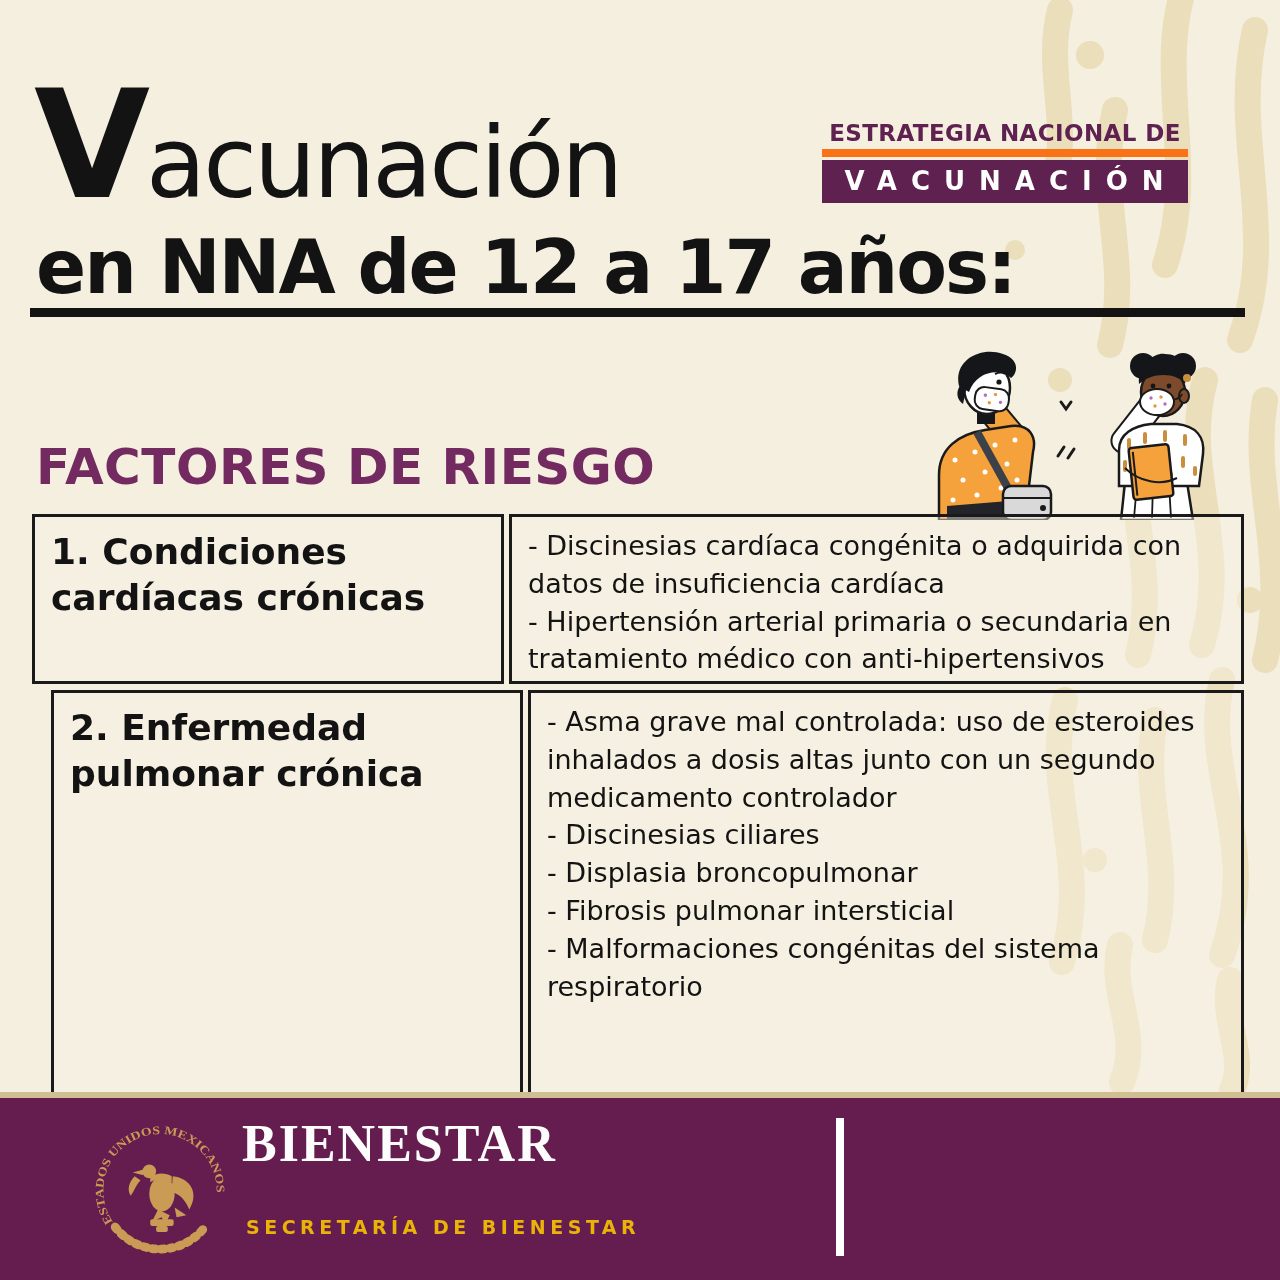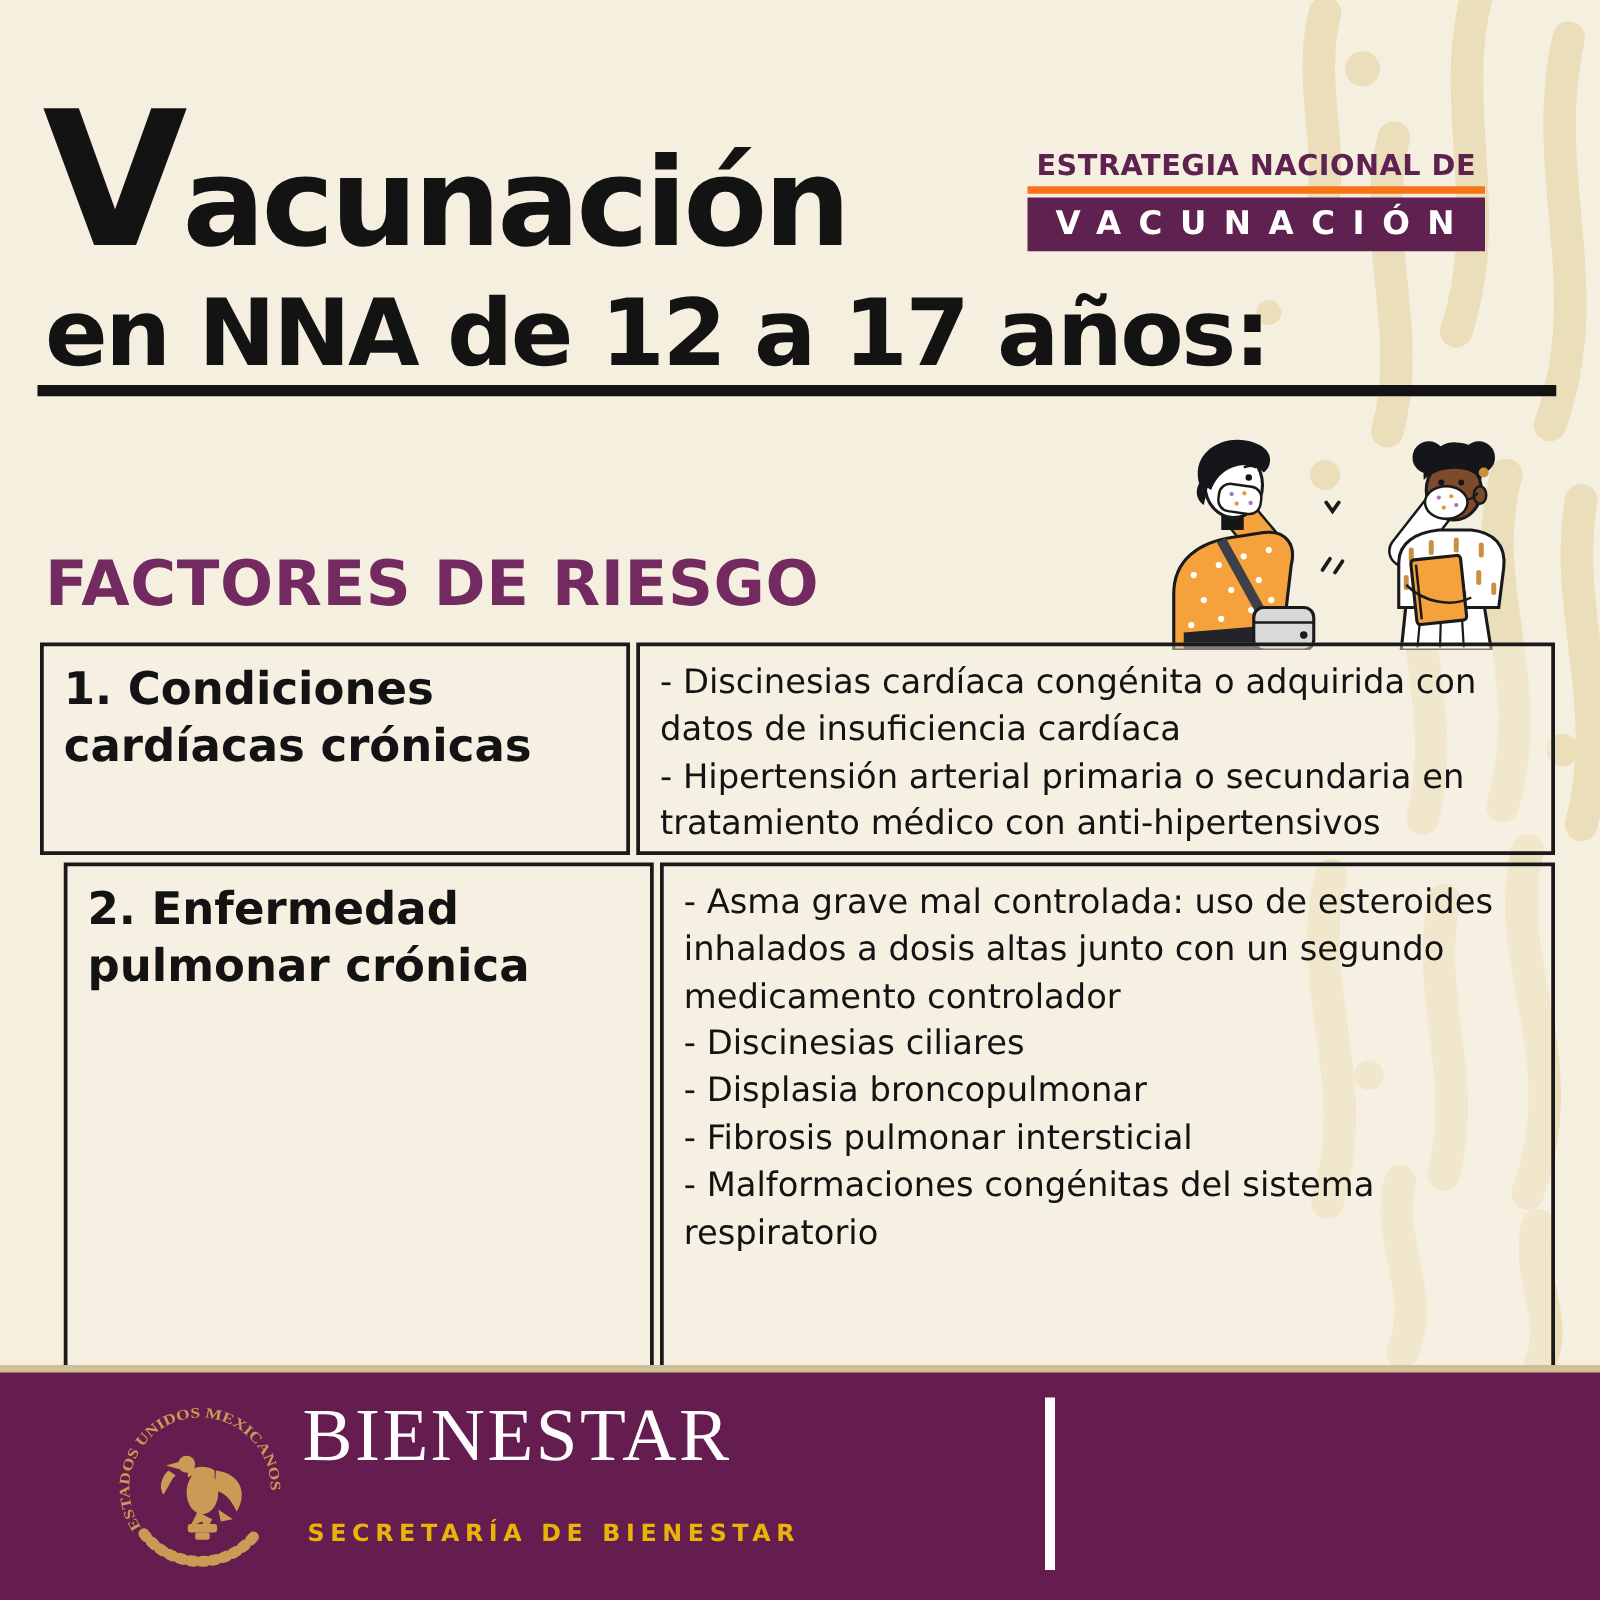--- a/index.html
+++ b/index.html
@@ -9,30 +9,30 @@
     background:#f5efe0;
     font-family:"DejaVu Sans","Liberation Sans",sans-serif;
     color:#131313;
   }
   svg{display:block;}
   .watermark{position:absolute;top:0;right:0;}
 
   
   .title-line1{position:absolute;left:34px;top:70px;line-height:1;white-space:nowrap;}
   .v-initial{font-size:150px;font-weight:bold;letter-spacing:-4px;}
-  .title-rest{font-size:98px;font-weight:bold;letter-spacing:-3px;}
+  .title-rest{font-size:98px;font-weight:normal;letter-spacing:-3px;}
   .title-line2{position:absolute;left:36px;top:224px;font-size:74px;font-weight:bold;letter-spacing:-2px;white-space:nowrap;}
   .title-underline{position:absolute;left:30px;top:308px;width:1215px;height:9px;background:#131313;}
   .subtitle{position:absolute;left:36px;top:334px;font-size:77px;font-weight:bold;letter-spacing:-1px;white-space:nowrap;}
   .section-heading{position:absolute;left:36px;top:438px;font-size:50px;font-weight:bold;color:#732a60;letter-spacing:.5px;white-space:nowrap;}
 
   .badge{position:absolute;left:822px;top:120px;width:366px;}
   .badge-top{
     font-size:23px;font-weight:bold;color:#5e2150;letter-spacing:.4px;
-    border-bottom:6px solid #f97316;padding-bottom:3px;text-align:center;white-space:nowrap;
+    border-bottom:8px solid #f97316;padding-bottom:3px;text-align:center;white-space:nowrap;
   }
   .badge-bar{
     margin-top:3px;background:#5e2150;color:#ffffff;font-weight:bold;font-size:26px;
     letter-spacing:14px;padding:6px 0 7px 12px;text-align:center;white-space:nowrap;
   }
 
   
   .ctable{position:absolute;left:32px;top:514px;width:1212px;}
   .trow{display:flex;gap:5px;margin-bottom:6px;align-items:stretch;border-radius:13px;}
   .trow1{height:170px;}
@@ -46,21 +46,21 @@
 
   
   .footer{
     position:absolute;left:0;top:1092px;width:1280px;height:188px;
     background:#641d4e;border-top:6px solid #cfbf92;box-sizing:border-box;
   }
   .seal{position:absolute;left:82px;top:12px;}
   .brand{
     position:absolute;left:242px;top:16px;
     font-family:"Liberation Serif","DejaVu Serif",serif;
-    font-weight:normal;font-size:60px;color:#fdfdfd;letter-spacing:2px;white-space:nowrap;
+    font-weight:bold;font-size:52px;color:#fdfdfd;letter-spacing:2px;white-space:nowrap;
   }
   .brand-sub{
     position:absolute;left:246px;top:118px;font-size:19px;font-weight:bold;
     color:#eab308;letter-spacing:4.5px;white-space:nowrap;
   }
   .fdivider{position:absolute;left:836px;top:20px;width:8px;height:138px;background:#ffffff;}
   .subblock{position:absolute;left:868px;top:24px;color:#ffffff;font-size:27px;line-height:1.18;letter-spacing:1px;}
 </style>
 </head>
 <body>

